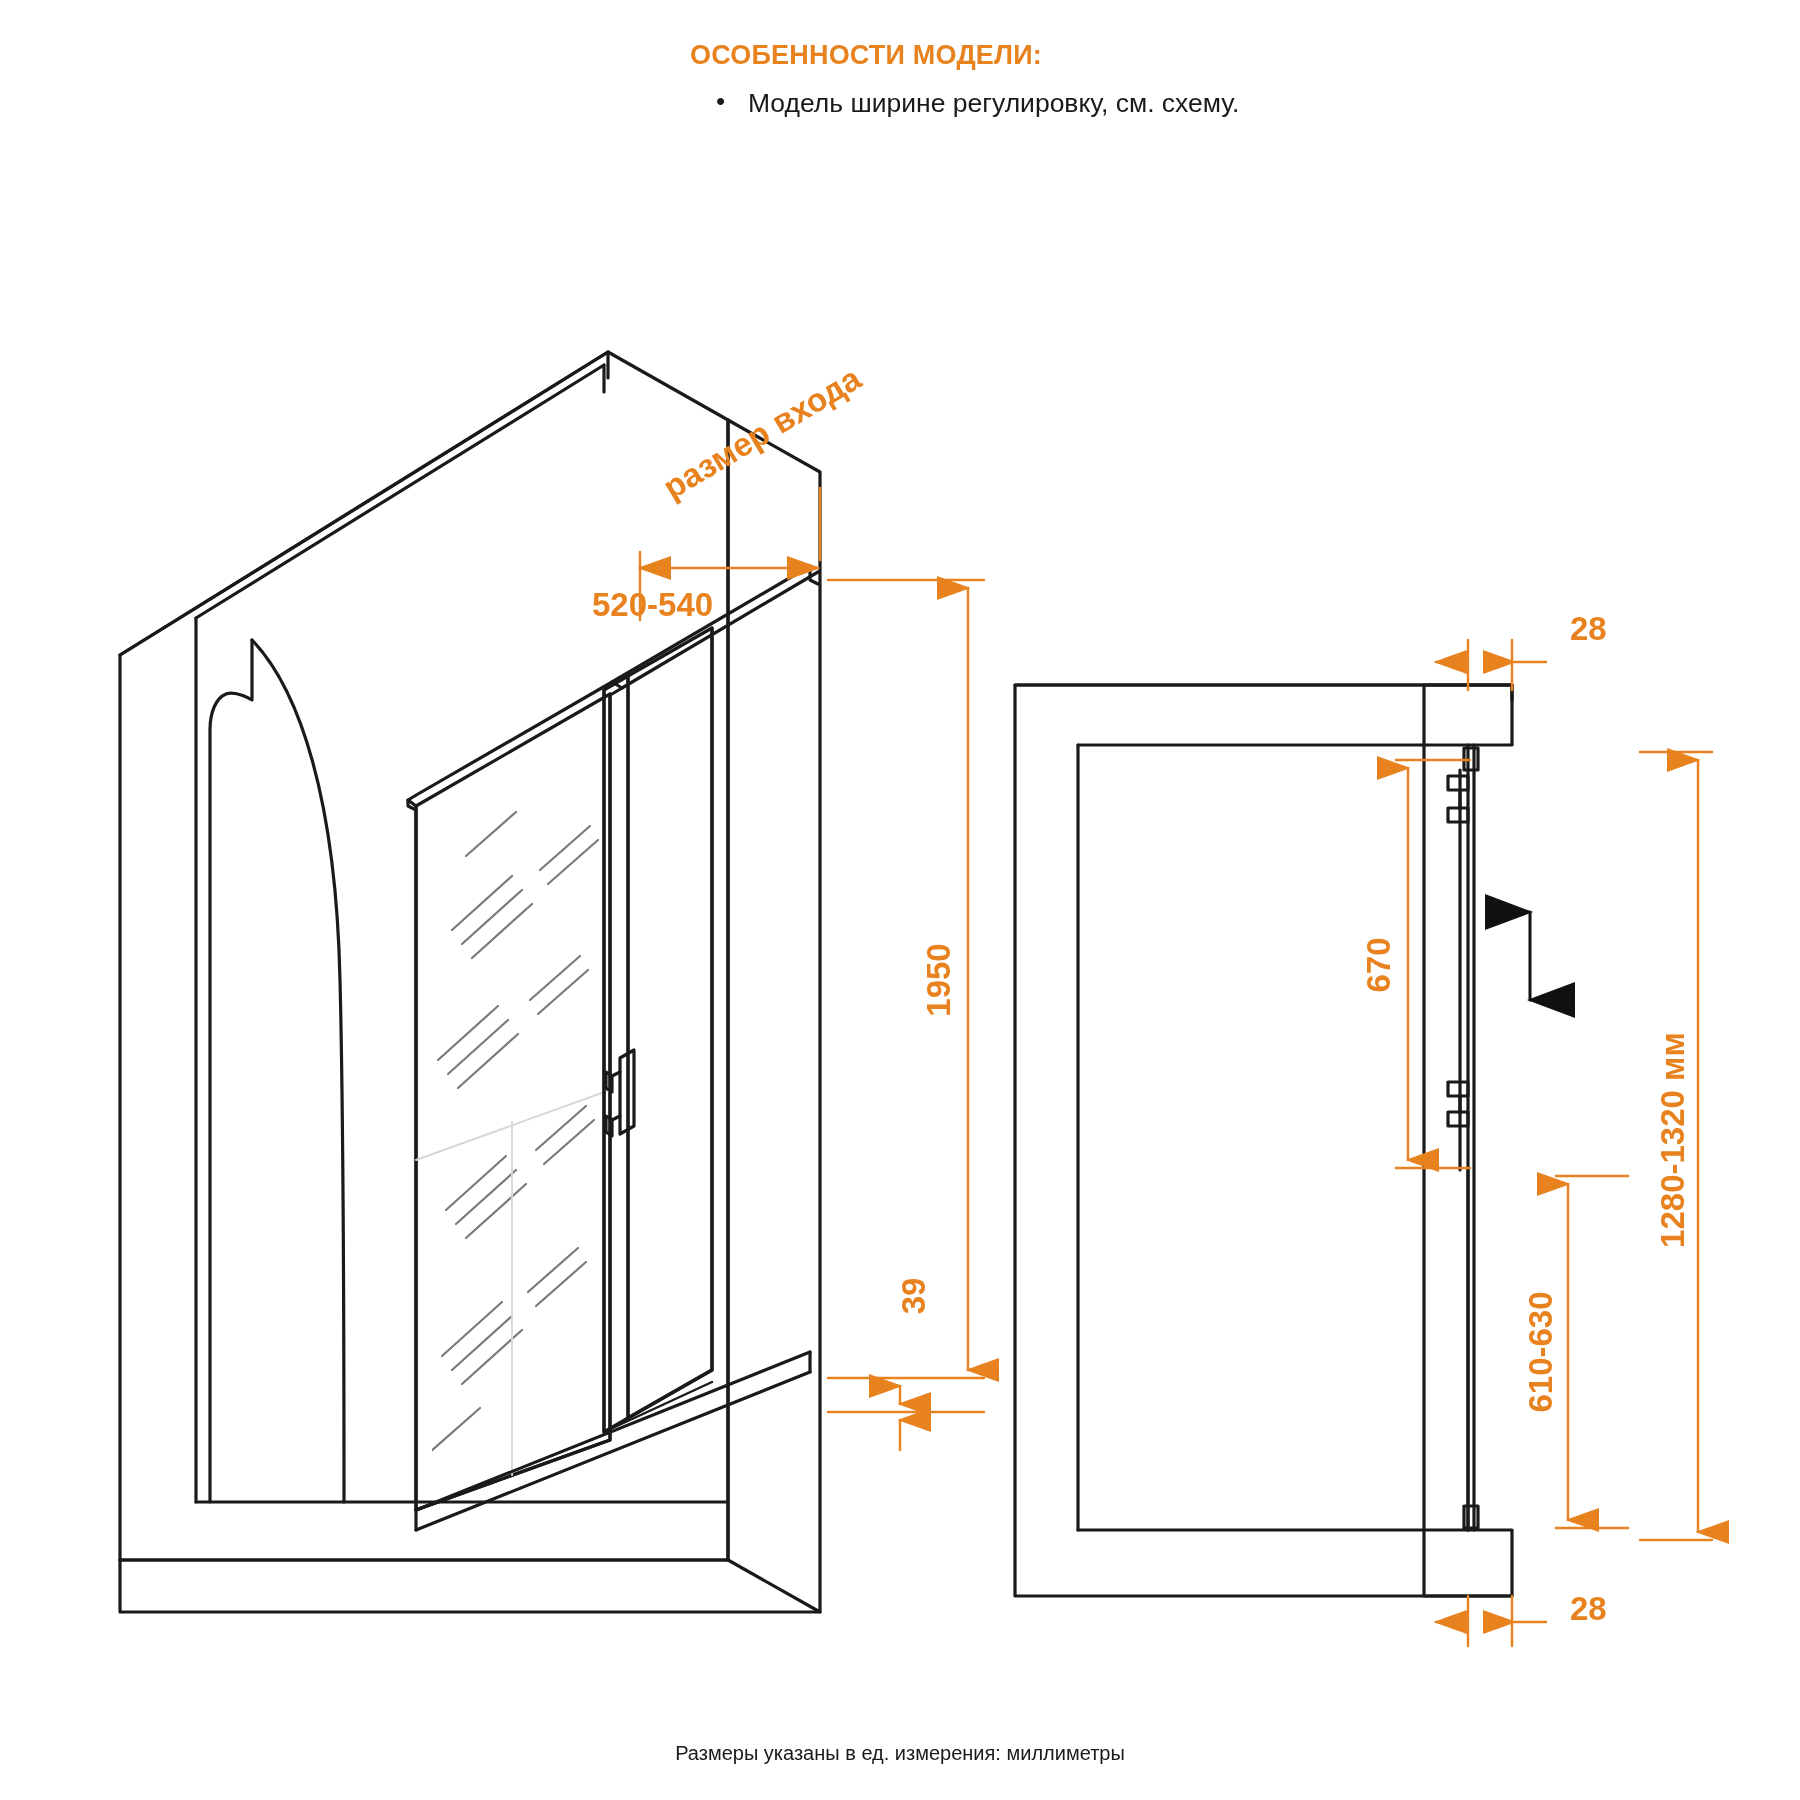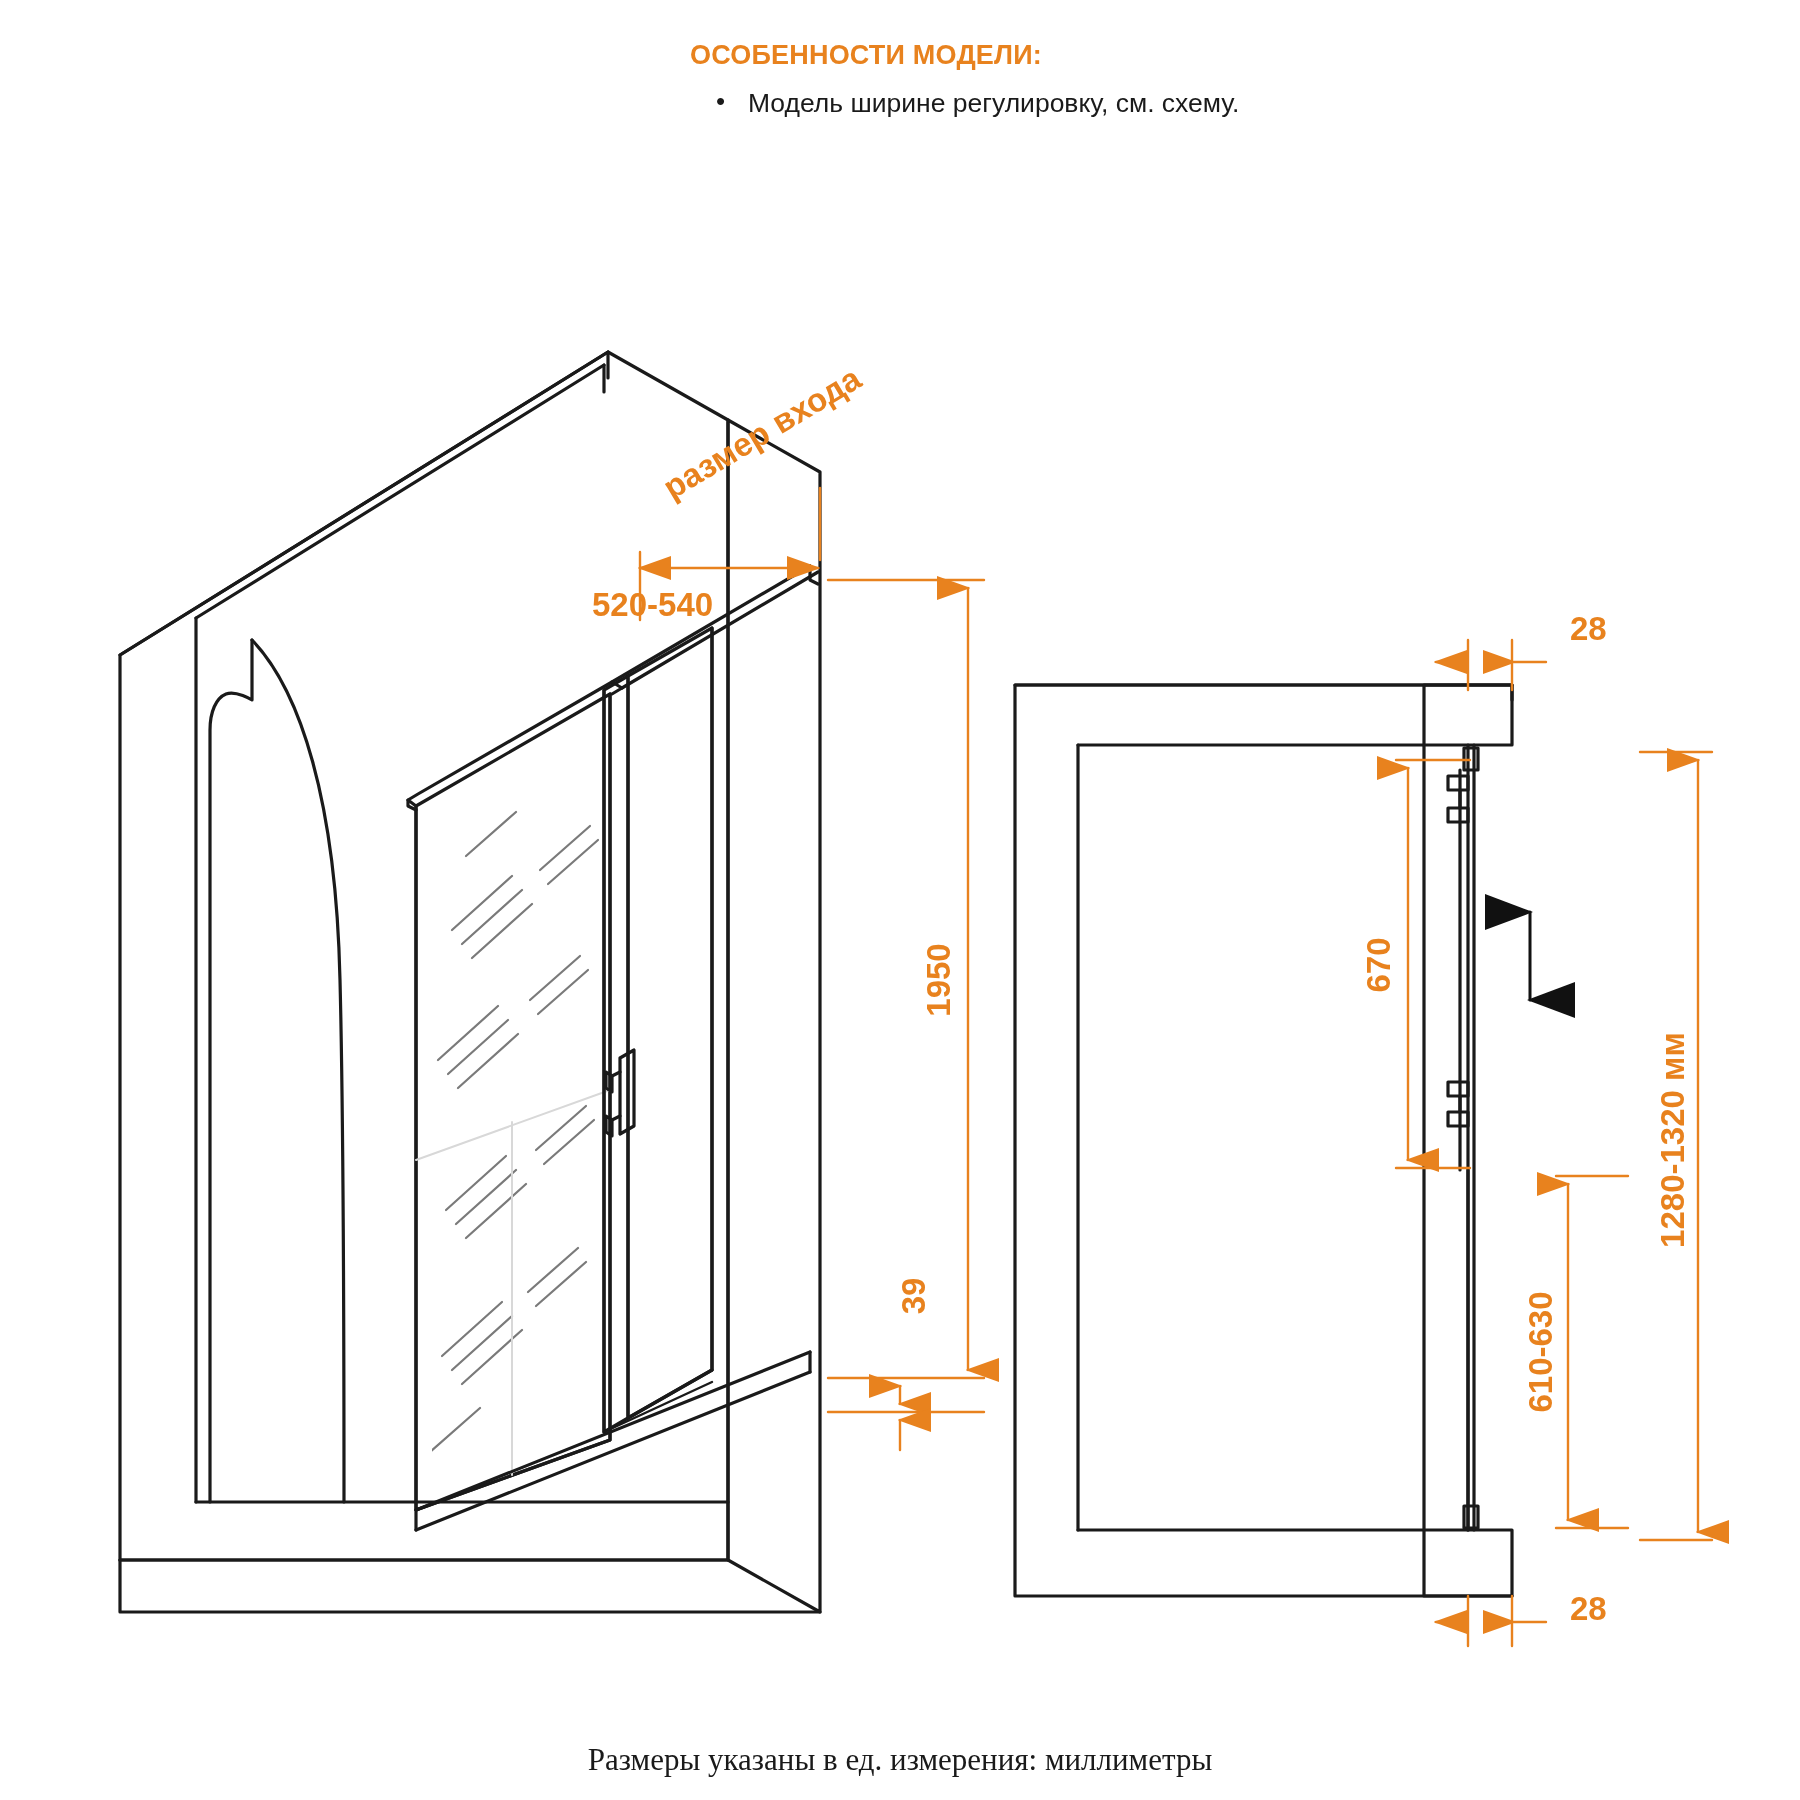--- a/index.html
+++ b/index.html
@@ -60,23 +60,22 @@
     height: 1800px;
   }
 
   
   #footer-note {
     position: absolute;
     left: 0;
     top: 1742px;
     width: 1800px;
     text-align: center;
-    font-size: 31px;
+    font-size: 20px;
     color: #1a1a1a;
-    font-family: Liberation Serif, serif;
   }
 
   .dim-text {
     fill: #E8821E;
     font-family: "Liberation Sans", sans-serif;
     font-weight: bold;
     font-size: 33px;
   }
 </style>
 </head>

